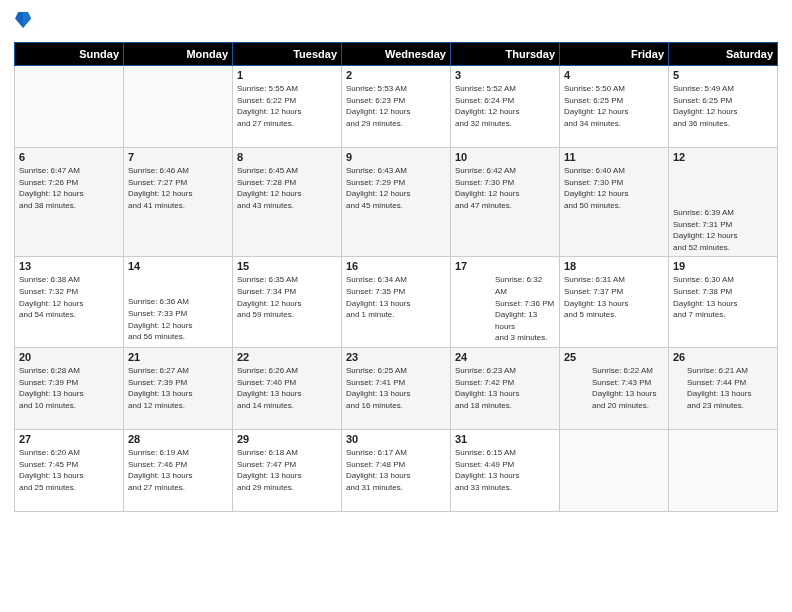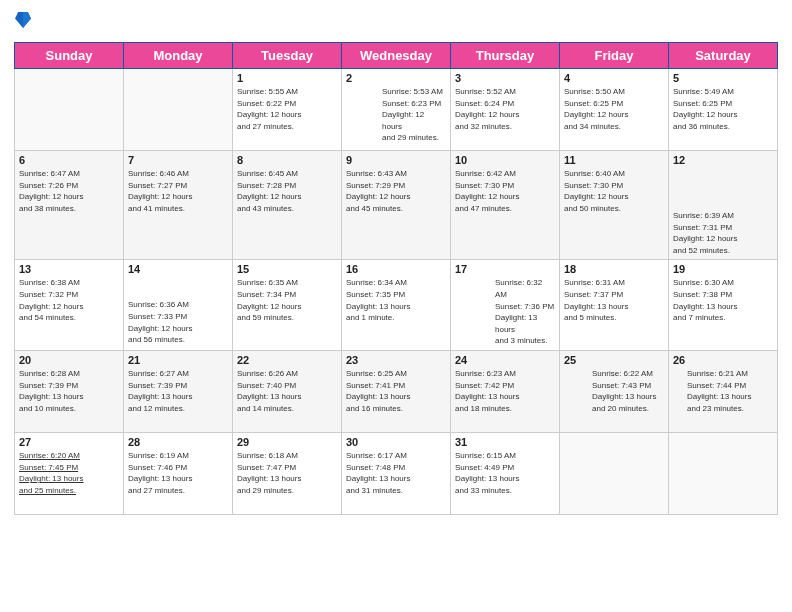--- a/index.html
+++ b/index.html
@@ -52,26 +52,26 @@
       font-size: 14px;
       color: #555;
       margin-top: 2px;
     }
     table {
       width: 100%;
       border-collapse: collapse;
       table-layout: fixed;
     }
     thead th {
-      background: #ec4899;
+      background: #000000;
       color: #fff;
-      font-size: 13px;
+      font-size: 11px;
       font-weight: bold;
       padding: 5px 4px;
-      text-align: center;
+      text-align: right;
       border: 1px solid #1255a0;
     }
     tbody td {
       border: 1px solid #ccc;
       vertical-align: top;
       padding: 3px 4px;
       font-size: 8.5px;
       color: #333;
       height: 82px;
       background: #fff;
@@ -138,21 +138,21 @@
           <td class="empty-cell"></td>
           <td>
             <span class="day-num">1</span>
             <div class="day-info" style="white-space: pre-line;">Sunrise: 5:55 AM
 Sunset: 6:22 PM
 Daylight: 12 hours
 and 27 minutes.</div>
           </td>
           <td>
             <span class="day-num">2</span>
-            <div class="day-info" style="white-space: pre-line; margin-left: 36px;">Sunrise: 5:53 AM
+            <div class="day-info" style="white-space: pre-line;">Sunrise: 5:53 AM
 Sunset: 6:23 PM
 Daylight: 12 hours
 and 29 minutes.</div>
           </td>
           <td>
             <span class="day-num">3</span>
             <div class="day-info" style="white-space: pre-line;">Sunrise: 5:52 AM
 Sunset: 6:24 PM
 Daylight: 12 hours
 and 32 minutes.</div>
@@ -321,21 +321,21 @@
             <span class="day-num">26</span>
             <div class="day-info" style="white-space: pre-line; margin-left: 14px;">Sunrise: 6:21 AM
 Sunset: 7:44 PM
 Daylight: 13 hours
 and 23 minutes.</div>
           </td>
         </tr>
         <tr>
           <td>
             <span class="day-num">27</span>
-            <div class="day-info" style="white-space: pre-line; text-decoration: underline;">Sunrise: 6:20 AM
+            <div class="day-info" style="white-space: pre-line;">Sunrise: 6:20 AM
 Sunset: 7:45 PM
 Daylight: 13 hours
 and 25 minutes.</div>
           </td>
           <td>
             <span class="day-num">28</span>
             <div class="day-info" style="white-space: pre-line;">Sunrise: 6:19 AM
 Sunset: 7:46 PM
 Daylight: 13 hours
 and 27 minutes.</div>

